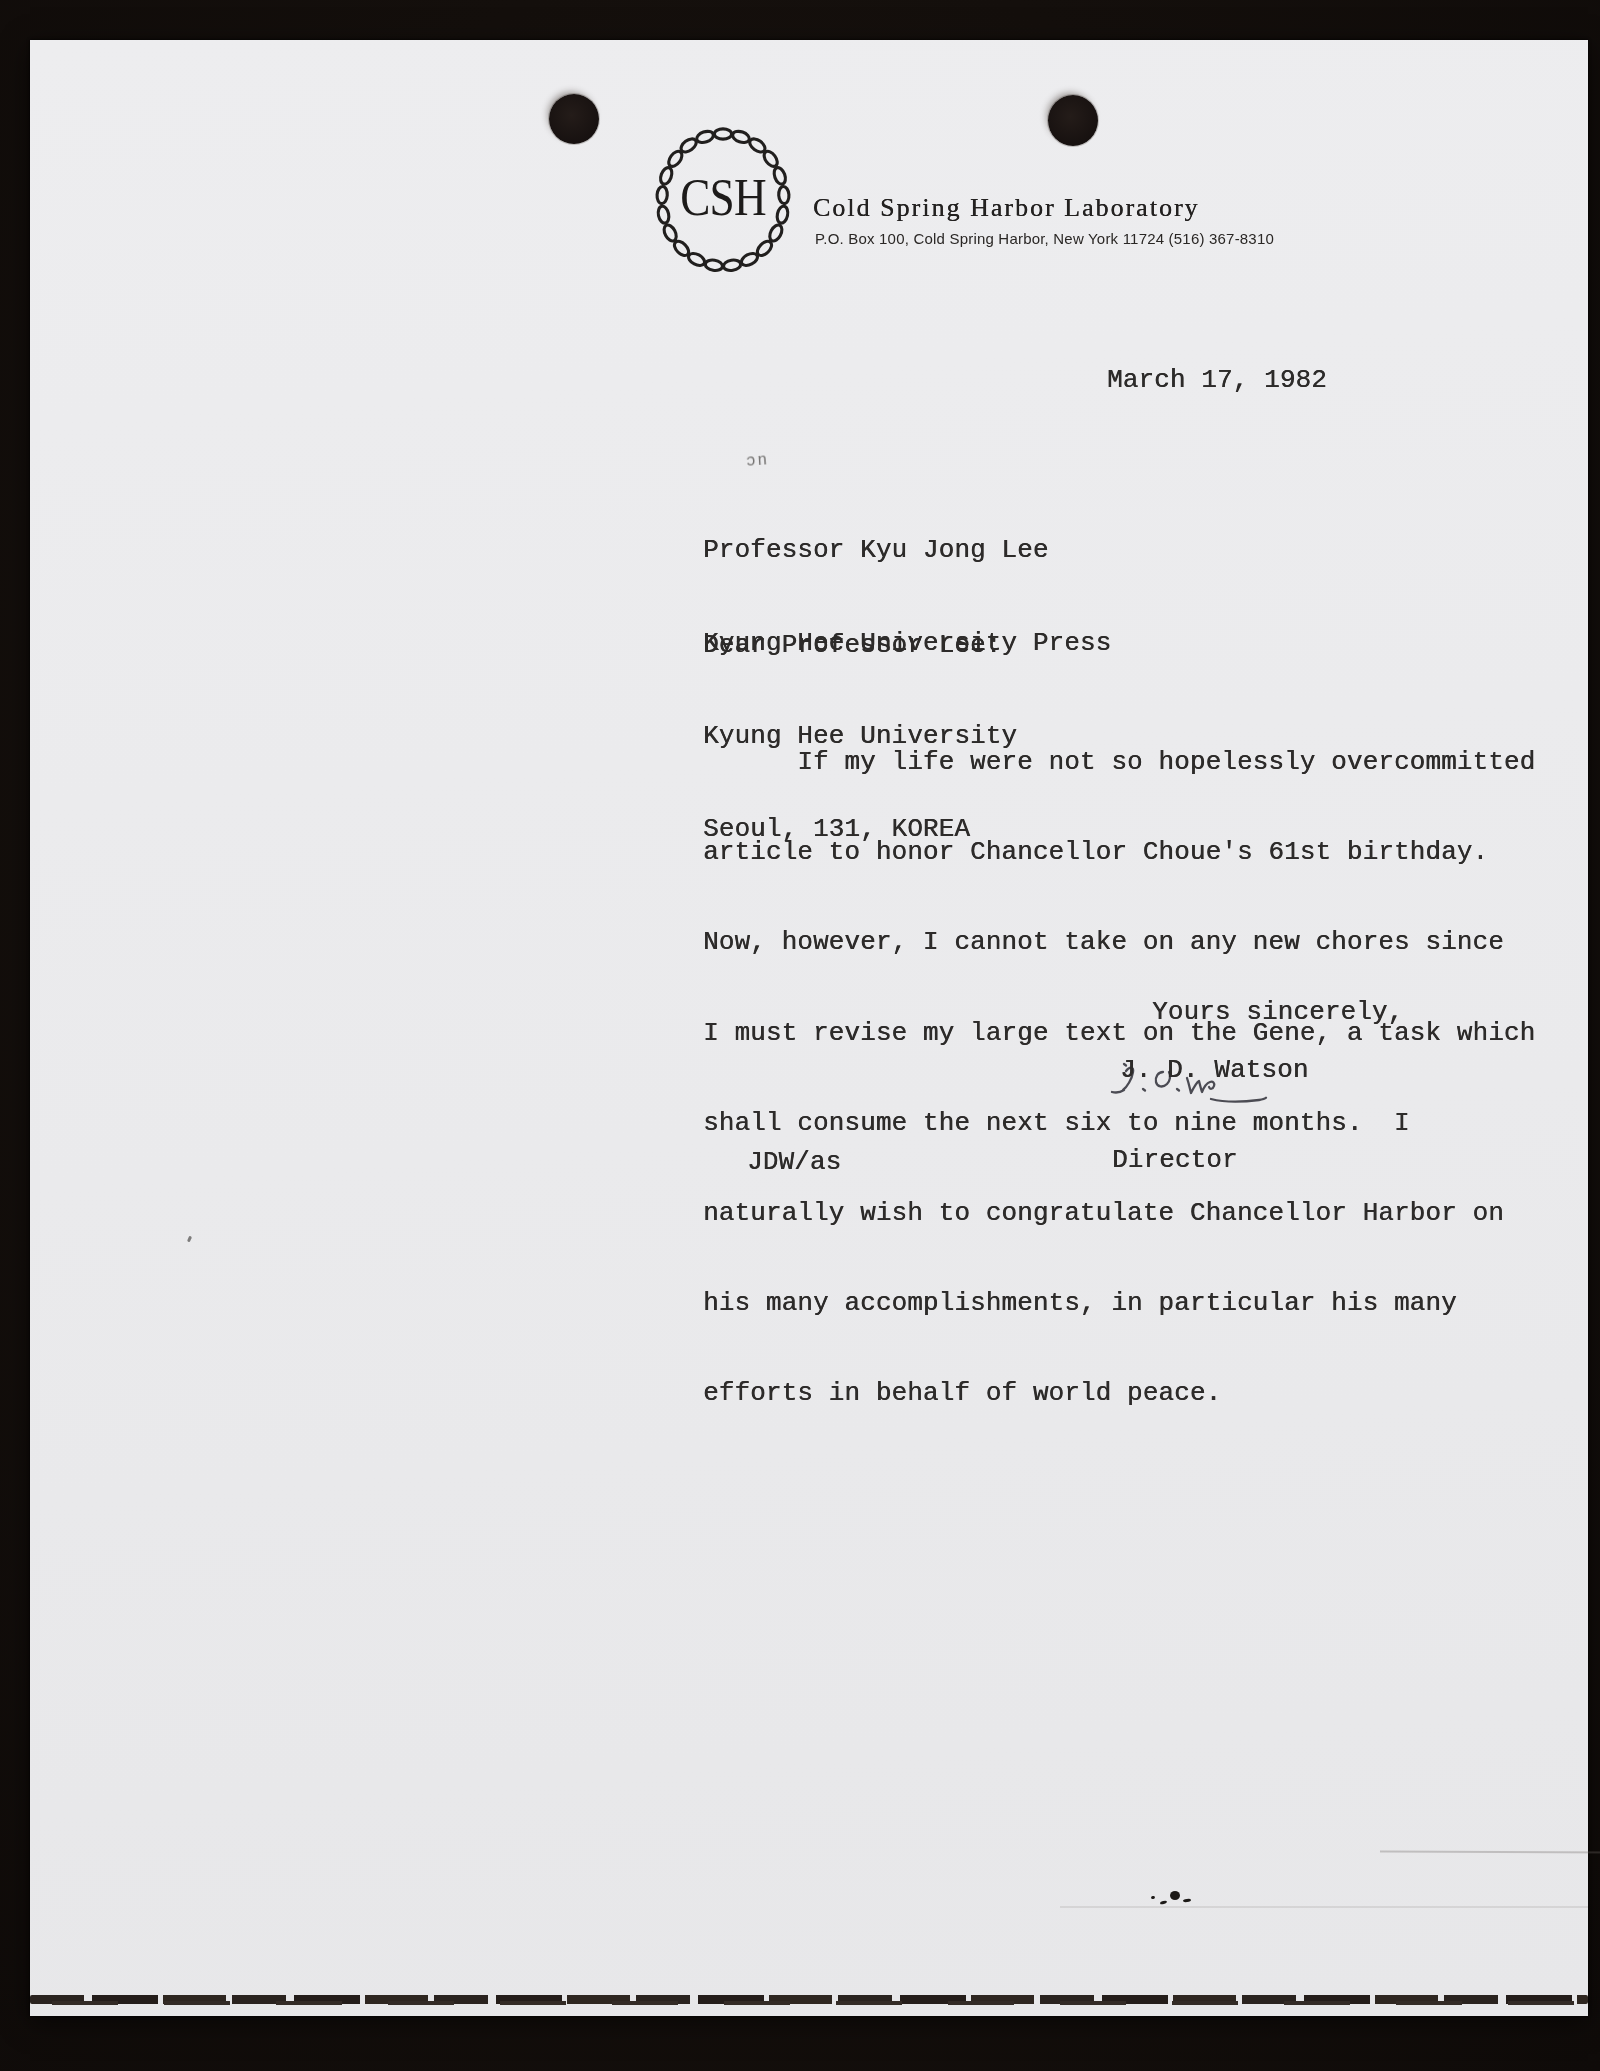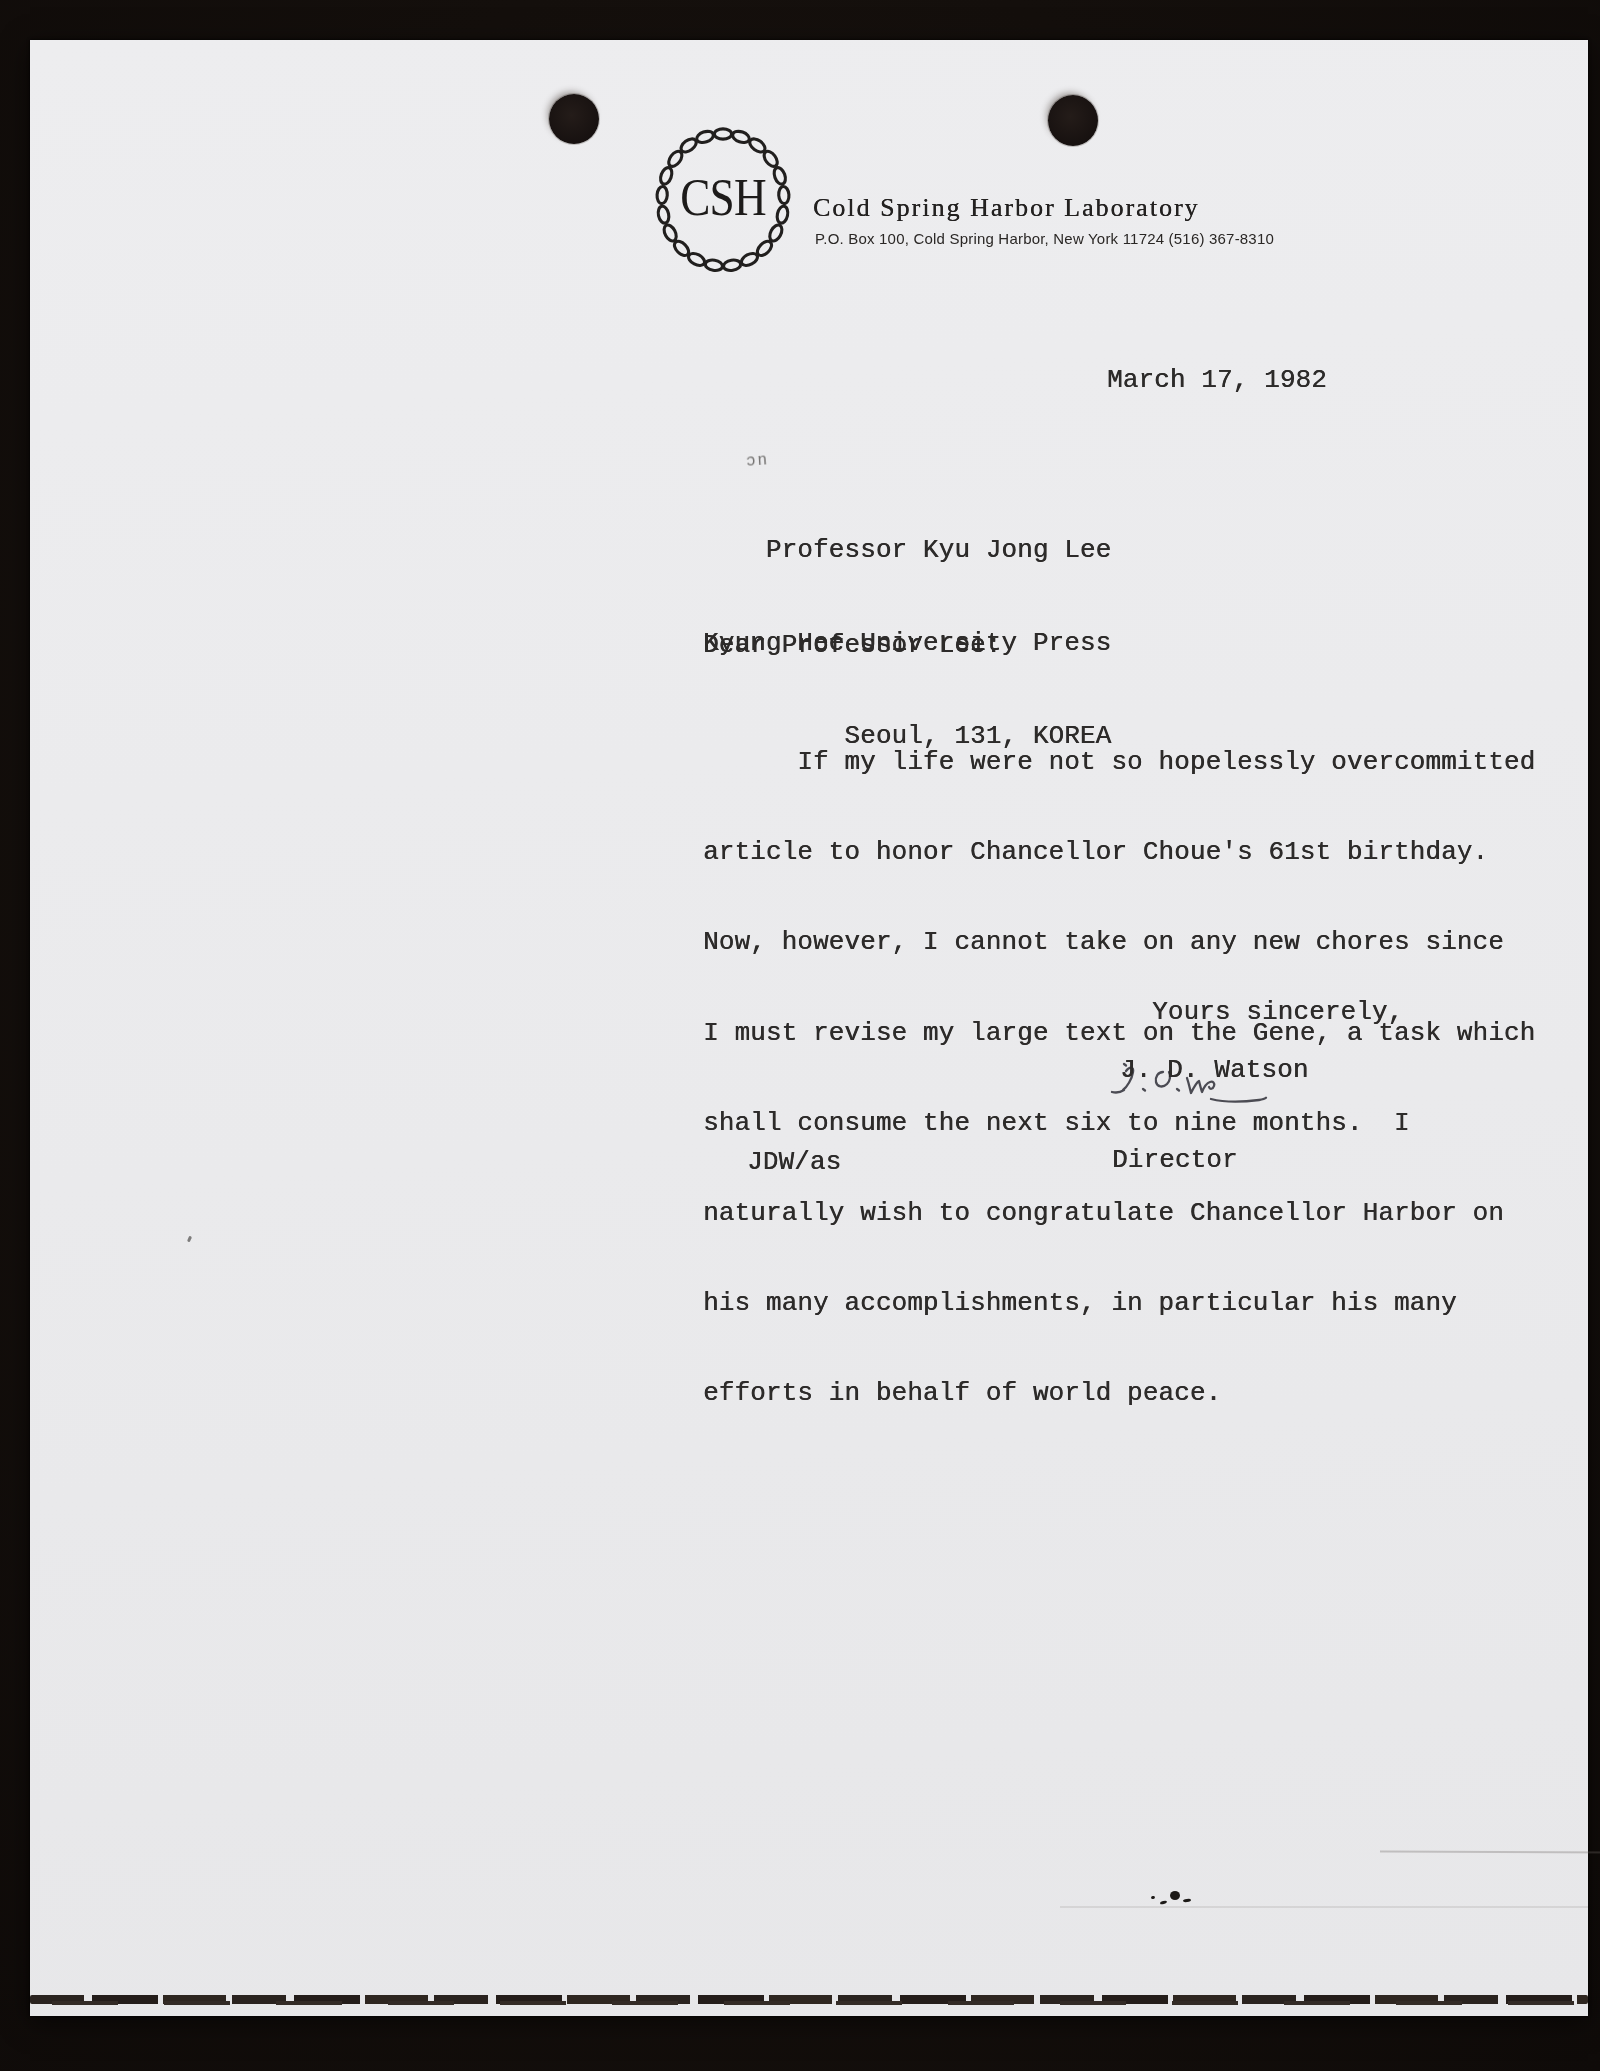--- a/index.html
+++ b/index.html
@@ -46,21 +46,21 @@
 
   .typed{
     position:absolute;color:#2d2b2a;font-size:26px;letter-spacing:.1px;
     white-space:pre;text-shadow:.4px 0 0 currentColor;
   }
   .date-line{left:1077px;top:325px;line-height:30px;}
   .stray-mark{
     left:716px;top:412px;font-size:16px;color:#5c5a58;
     text-shadow:none;filter:blur(.6px);opacity:.85;letter-spacing:2px;transform:rotate(-4deg);
   }
-  .recipient{left:673px;top:434px;text-align:right;}
+  .recipient{left:673px;top:434px;}
   .recipient div{line-height:33px;}
   .salutation{left:673px;top:590px;line-height:30px;}
   .body-block{left:673px;top:647px;}
   .body-block div{line-height:30.2px;}
   .closing{left:1082px;top:957px;line-height:30px;margin-left:40px;}
   .signer-name{left:1082px;top:1015px;line-height:30px;margin-left:8px;}
   .signer-title{left:1082px;top:1105px;line-height:30px;}
   .initials{left:691px;top:1107px;line-height:30px;margin-left:26px;}
 
   .signature{position:absolute;left:1075px;top:1018px;width:180px;height:50px;}
@@ -131,20 +131,21 @@
     <div class="org-name">Cold Spring Harbor Laboratory</div>
     <div class="org-address">P.O. Box 100, Cold Spring Harbor, New York 11724 (516) 367-8310</div>
 
     <div class="typed date-line">March 17, 1982</div>
 
     <div class="typed stray-mark">ɔn</div>
 
     <div class="typed recipient">
       <div>Professor Kyu Jong Lee</div>
       <div>Kyung Hee University Press</div>
+      <div>Kyung Hee University</div>
       <div>Seoul, 131, KOREA</div>
     </div>
 
     <div class="typed salutation">Dear Professor Lee:</div>
 
     <div class="typed body-block">
       <div>      If my life were not so hopelessly overcommitted</div>
       <div>article to honor Chancellor Choue's 61st birthday.</div>
       <div>Now, however, I cannot take on any new chores since</div>
       <div>I must revise my large text on the Gene, a task which</div>

